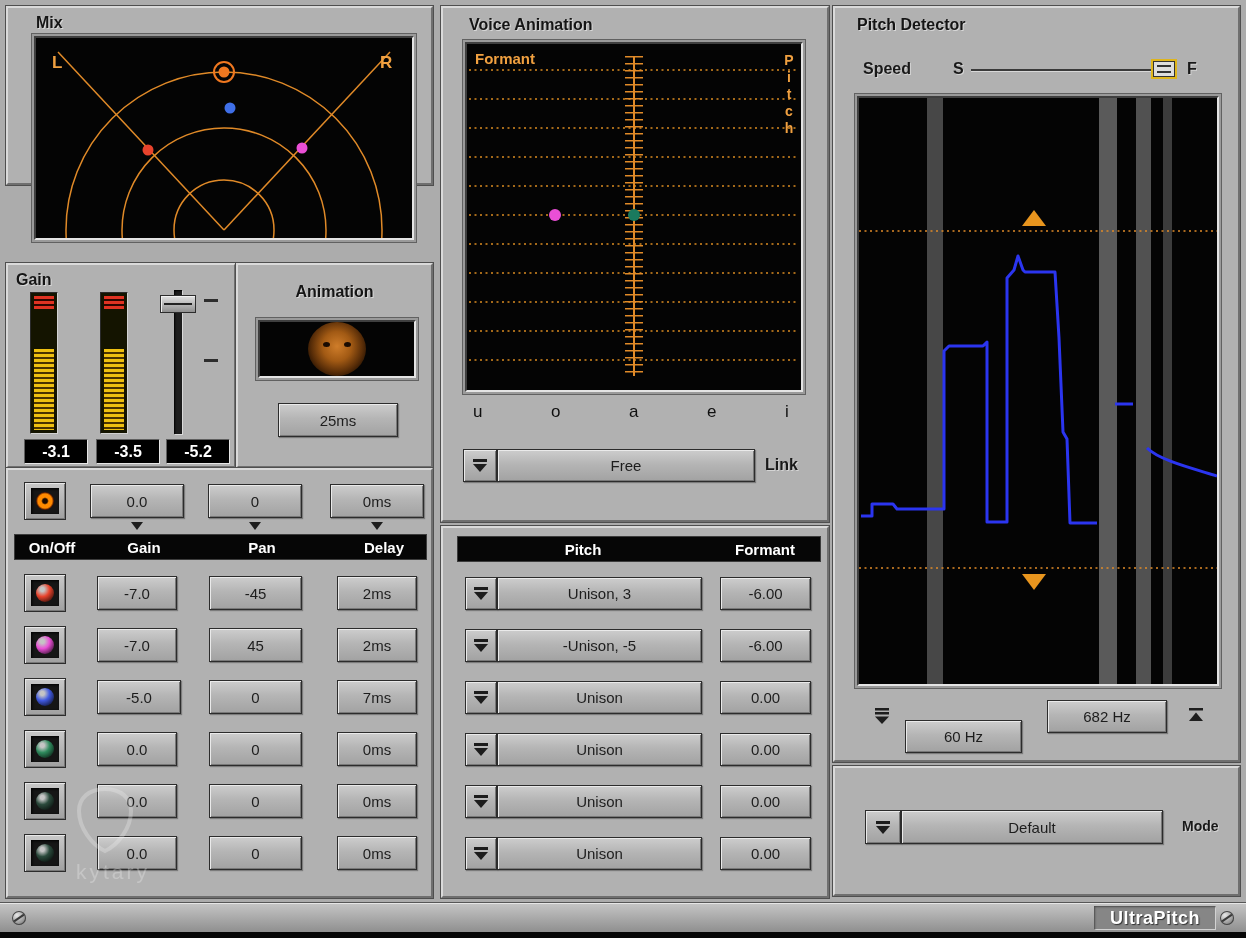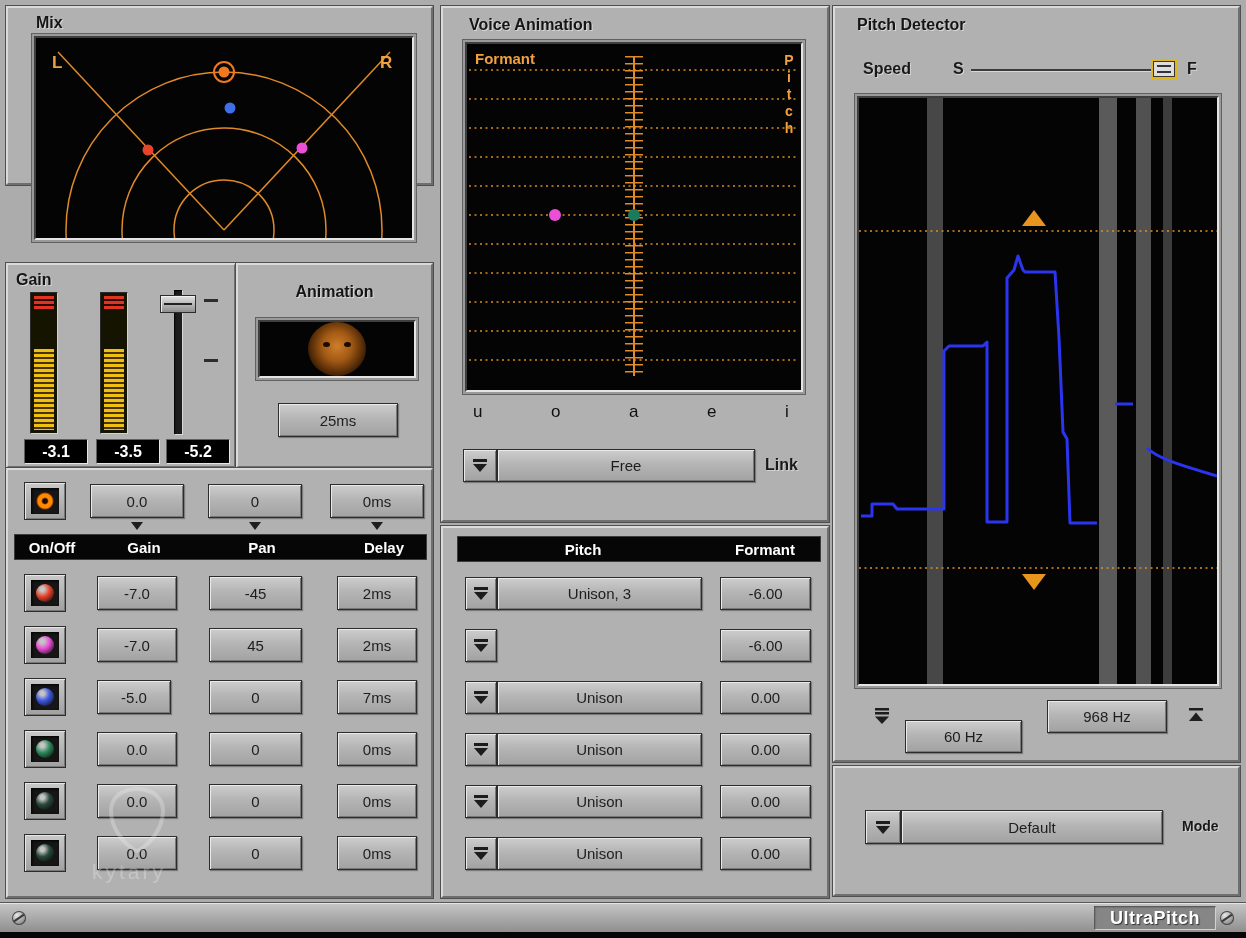--- a/index.html
+++ b/index.html
@@ -32,21 +32,21 @@
 .vowel{position:absolute;font-size:17px;color:#101010;}
 .sline{position:absolute;height:2px;background:#3a3a3a;box-shadow:0 1px 0 #d8d8d8;}
 .shandle{position:absolute;width:22px;height:16px;background:#dedede;border:1px solid #333;outline:2px solid #dfb51c;display:flex;flex-direction:column;justify-content:space-evenly;padding:0 3px;}
 .shandle i{display:block;height:2px;background:#333;}
 #bottombar{position:absolute;left:0;top:902px;width:1246px;height:30px;background:linear-gradient(180deg,#c6c6c6,#8f8f8f);border-top:1px solid #575757;box-shadow:inset 0 1px 0 #e6e6e6;}
 .screw{position:absolute;top:8px;width:14px;height:14px;border-radius:50%;background:radial-gradient(circle at 35% 30%,#e8e8e8,#9a9a9a 60%,#555);box-shadow:inset 0 0 0 1px #444;}
 .screw::after{content:"";position:absolute;left:1px;right:1px;top:6px;height:2px;background:#3a3a3a;transform:rotate(-35deg);}
 .brandplate{position:absolute;right:30px;top:3px;height:24px;padding:0 16px;display:flex;align-items:center;background:#868686;box-shadow:inset 1px 1px 2px rgba(0,0,0,.45),inset -1px -1px 0 #d8d8d8;}
 .brand{color:#fff;font-weight:bold;font-size:18px;letter-spacing:.5px;text-shadow:1px 1px 1px #333;}
 #blackedge{position:absolute;left:0;top:932px;width:1246px;height:6px;background:#060606;}
-.wm{position:absolute;left:76px;top:786px;width:90px;opacity:.3;pointer-events:none;text-align:right;}
+.wm{position:absolute;left:76px;top:786px;width:90px;opacity:.3;pointer-events:none;text-align:left;}
 .wm .wmtext{font-size:21px;letter-spacing:3px;color:#f4f4f4;margin-top:2px;}
 </style>
 </head>
 <body>
 
 <div id="win">
 
   <div class="panel" style="left:6px;top:6px;width:427px;height:179px">
     <div class="ptitle" style="left:28px;top:6px">Mix</div>
     <div class="display" style="left:26px;top:28px;width:380px;height:204px">
@@ -133,21 +133,21 @@
       </div>
     <div class="btn" style="left:89px;top:158px;width:80px;height:34px">-7.0</div>
     <div class="btn" style="left:201px;top:158px;width:93px;height:34px">45</div>
     <div class="btn" style="left:329px;top:158px;width:80px;height:34px">2ms</div>
 
     <div class="ledbtn" style="left:16px;top:208px">
         <span class="ledwell">
           <span class="led" style="background: radial-gradient(circle at 35% 30%, rgba(255, 255, 255, 0.75) 0px, rgba(255, 255, 255, 0.75) 12%, rgb(64, 89, 224) 42%, rgb(0, 0, 0) 100%);"></span>
         </span>
       </div>
-    <div class="btn" style="left:89px;top:210px;width:74px;height:34px">-5.0</div>
+    <div class="btn" style="left:89px;top:210px;width:84px;height:34px">-5.0</div>
     <div class="btn" style="left:201px;top:210px;width:93px;height:34px">0</div>
     <div class="btn" style="left:329px;top:210px;width:80px;height:34px">7ms</div>
 
     <div class="ledbtn" style="left:16px;top:260px">
         <span class="ledwell">
           <span class="led" style="background: radial-gradient(circle at 35% 30%, rgba(255, 255, 255, 0.75) 0px, rgba(255, 255, 255, 0.75) 12%, rgb(47, 138, 93) 42%, rgb(0, 0, 0) 100%);"></span>
         </span>
       </div>
     <div class="btn" style="left:89px;top:262px;width:80px;height:34px">0.0</div>
     <div class="btn" style="left:201px;top:262px;width:93px;height:34px">0</div>
@@ -227,20 +227,21 @@
       </div>
     <div class="btn" style="left:54px;top:49px;width:205px;height:33px">Unison, 3</div>
     <div class="btn" style="left:277px;top:49px;width:91px;height:33px">-6.00</div>
 
     <div class="btn" style="left:22px;top:101px;width:32px;height:33px">
         <svg width="16" height="13" viewBox="0 0 16 13">
           <rect x="1" y="0" width="14" height="3" fill="#1c1c1c"></rect>
           <polygon points="1,5 15,5 8,13" fill="#1c1c1c"></polygon>
         </svg>
       </div>
+    <div class="btn" style="left:54px;top:101px;width:205px;height:33px">-Unison, -5</div>
     <div class="btn" style="left:277px;top:101px;width:91px;height:33px">-6.00</div>
 
     <div class="btn" style="left:22px;top:153px;width:32px;height:33px">
         <svg width="16" height="13" viewBox="0 0 16 13">
           <rect x="1" y="0" width="14" height="3" fill="#1c1c1c"></rect>
           <polygon points="1,5 15,5 8,13" fill="#1c1c1c"></polygon>
         </svg>
       </div>
     <div class="btn" style="left:54px;top:153px;width:205px;height:33px">Unison</div>
     <div class="btn" style="left:277px;top:153px;width:91px;height:33px">0.00</div>
@@ -305,21 +306,21 @@
     </div>
 
     <div style="position:absolute;left:38px;top:700px">
       <svg width="18" height="16" viewBox="0 0 18 16">
           <rect x="2" y="0" width="14" height="2.5" fill="#1e1e1e"></rect>
           <rect x="2" y="4" width="14" height="2.5" fill="#1e1e1e"></rect>
           <polygon points="2,8.5 16,8.5 9,16" fill="#1e1e1e"></polygon>
         </svg>
     </div>
     <div class="btn" style="left:70px;top:712px;width:117px;height:33px">60 Hz</div>
-    <div class="btn" style="left:212px;top:692px;width:120px;height:33px">968 Hz</div>
+    <div class="btn" style="left:212px;top:692px;width:120px;height:33px">682 Hz</div>
     <div style="position:absolute;left:352px;top:700px">
       <svg width="18" height="16" viewBox="0 0 18 16">
           <rect x="2" y="0" width="14" height="2.5" fill="#1e1e1e"></rect>
           <polygon points="9,4.5 16,13 2,13" fill="#1e1e1e"></polygon>
           <rect x="2" y="14" width="14" height="0" fill="#1e1e1e"></rect>
         </svg>
     </div>
   </div>
 
   <div class="panel" style="left:833px;top:766px;width:407px;height:130px">

